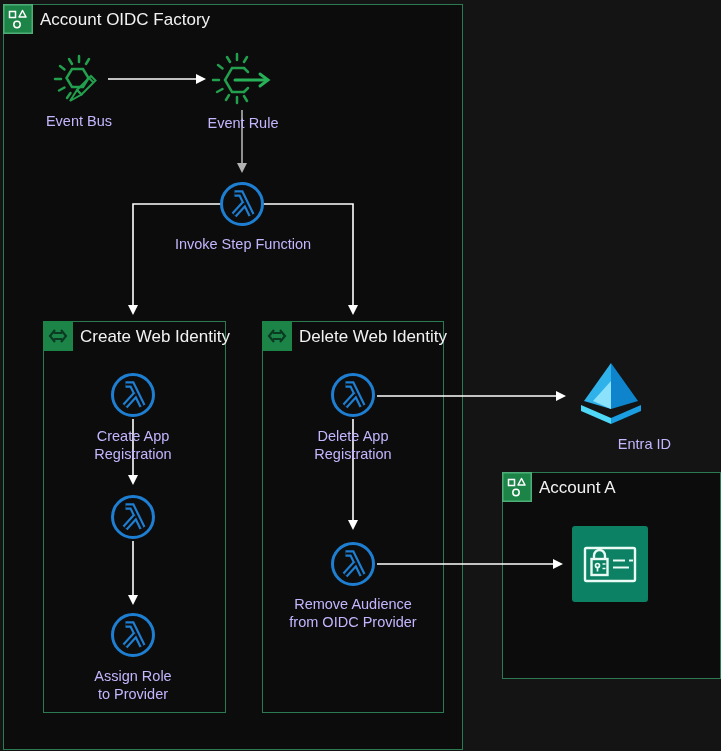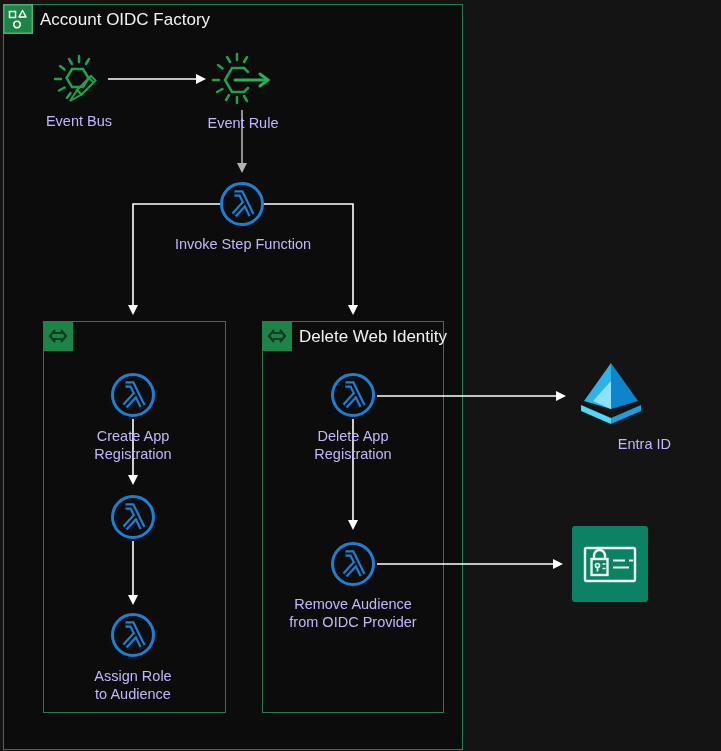--- a/index.html
+++ b/index.html
@@ -34,34 +34,46 @@
 
   <div class="container" style="left:43px;top:321px;width:181px;height:390px;background:transparent;">
     <span class="corner-icon">
       <svg viewBox="0 0 30 30" width="30" height="30">
         <rect width="30" height="30" fill="#1d8448"></rect>
         <path d="M12 9 L7 15 L12 21" fill="none" stroke="#0a3b22" stroke-width="2.2"></path>
         <path d="M18 9 L23 15 L18 21" fill="none" stroke="#0a3b22" stroke-width="2.2"></path>
         <path d="M11 12 H19 M11 18 H19" fill="none" stroke="#0a3b22" stroke-width="2.2"></path>
       </svg>
     </span>
+    <span class="ctitle">Create Web Identity</span>
   </div>
 
   <div class="container" style="left:262px;top:321px;width:180px;height:390px;background:transparent;">
     <span class="corner-icon">
       <svg viewBox="0 0 30 30" width="30" height="30">
         <rect width="30" height="30" fill="#1d8448"></rect>
         <path d="M12 9 L7 15 L12 21" fill="none" stroke="#0a3b22" stroke-width="2.2"></path>
         <path d="M18 9 L23 15 L18 21" fill="none" stroke="#0a3b22" stroke-width="2.2"></path>
         <path d="M11 12 H19 M11 18 H19" fill="none" stroke="#0a3b22" stroke-width="2.2"></path>
       </svg>
     </span>
     <span class="ctitle">Delete Web Identity</span>
   </div>
 
+  <div class="container" style="left:502px;top:472px;width:217px;height:205px;">
+    <span class="corner-icon">
+      <svg viewBox="0 0 30 30" width="30" height="30">
+        <rect x="0.75" y="0.75" width="28.5" height="28.5" fill="#1d8448" stroke="#4fae78" stroke-width="1.5"></rect>
+        <rect x="6.5" y="7.5" width="6" height="6" fill="none" stroke="#ffffff" stroke-width="1.5"></rect>
+        <path d="M19.5 6.5 L23 13 L16 13 Z" fill="none" stroke="#ffffff" stroke-width="1.5" stroke-linejoin="round"></path>
+        <circle cx="14" cy="20.5" r="3.2" fill="none" stroke="#ffffff" stroke-width="1.5"></circle>
+      </svg>
+    </span>
+    <span class="ctitle">Account A</span>
+  </div>
 
   <svg id="connectors" width="721" height="751">
     <defs>
       <marker id="aw" viewBox="0 0 10 10" refX="7" refY="5" markerWidth="10" markerHeight="10" orient="auto" markerUnits="userSpaceOnUse">
           <path d="M0 0 L10 5 L0 10 Z" fill="#ffffff"></path>
         </marker>
       <marker id="ag" viewBox="0 0 10 10" refX="7" refY="5" markerWidth="10" markerHeight="10" orient="auto" markerUnits="userSpaceOnUse">
           <path d="M0 0 L10 5 L0 10 Z" fill="#b3b3b3"></path>
         </marker>
     </defs>
@@ -142,21 +154,21 @@
   </div>
 
   <div class="node" style="left:109px;top:611px;">
     <svg viewBox="0 0 48 48" width="48" height="48">
       <circle cx="24" cy="24" r="20.5" fill="#0d0d0d" stroke="#1e7fd2" stroke-width="3"></circle>
       <path d="M16.5 13.5 H23 L33.5 35 M26.5 23.5 L16 35" fill="none" stroke="#1e7fd2" stroke-width="6.5"></path>
       <path d="M16.5 13.5 H23 L33.5 35 M26.5 23.5 L16 35" fill="none" stroke="#0d0d0d" stroke-width="2.2"></path>
     </svg>
   </div>
   <div class="nlabel" style="left:53px;top:668px;width:160px;">Assign Role
-to Audience</div>
+to Provider</div>
 
   <div class="node" style="left:329px;top:371px;">
     <svg viewBox="0 0 48 48" width="48" height="48">
       <circle cx="24" cy="24" r="20.5" fill="#0d0d0d" stroke="#1e7fd2" stroke-width="3"></circle>
       <path d="M16.5 13.5 H23 L33.5 35 M26.5 23.5 L16 35" fill="none" stroke="#1e7fd2" stroke-width="6.5"></path>
       <path d="M16.5 13.5 H23 L33.5 35 M26.5 23.5 L16 35" fill="none" stroke="#0d0d0d" stroke-width="2.2"></path>
     </svg>
   </div>
   <div class="nlabel" style="left:273px;top:428px;width:160px;">Delete App
 Registration</div>

